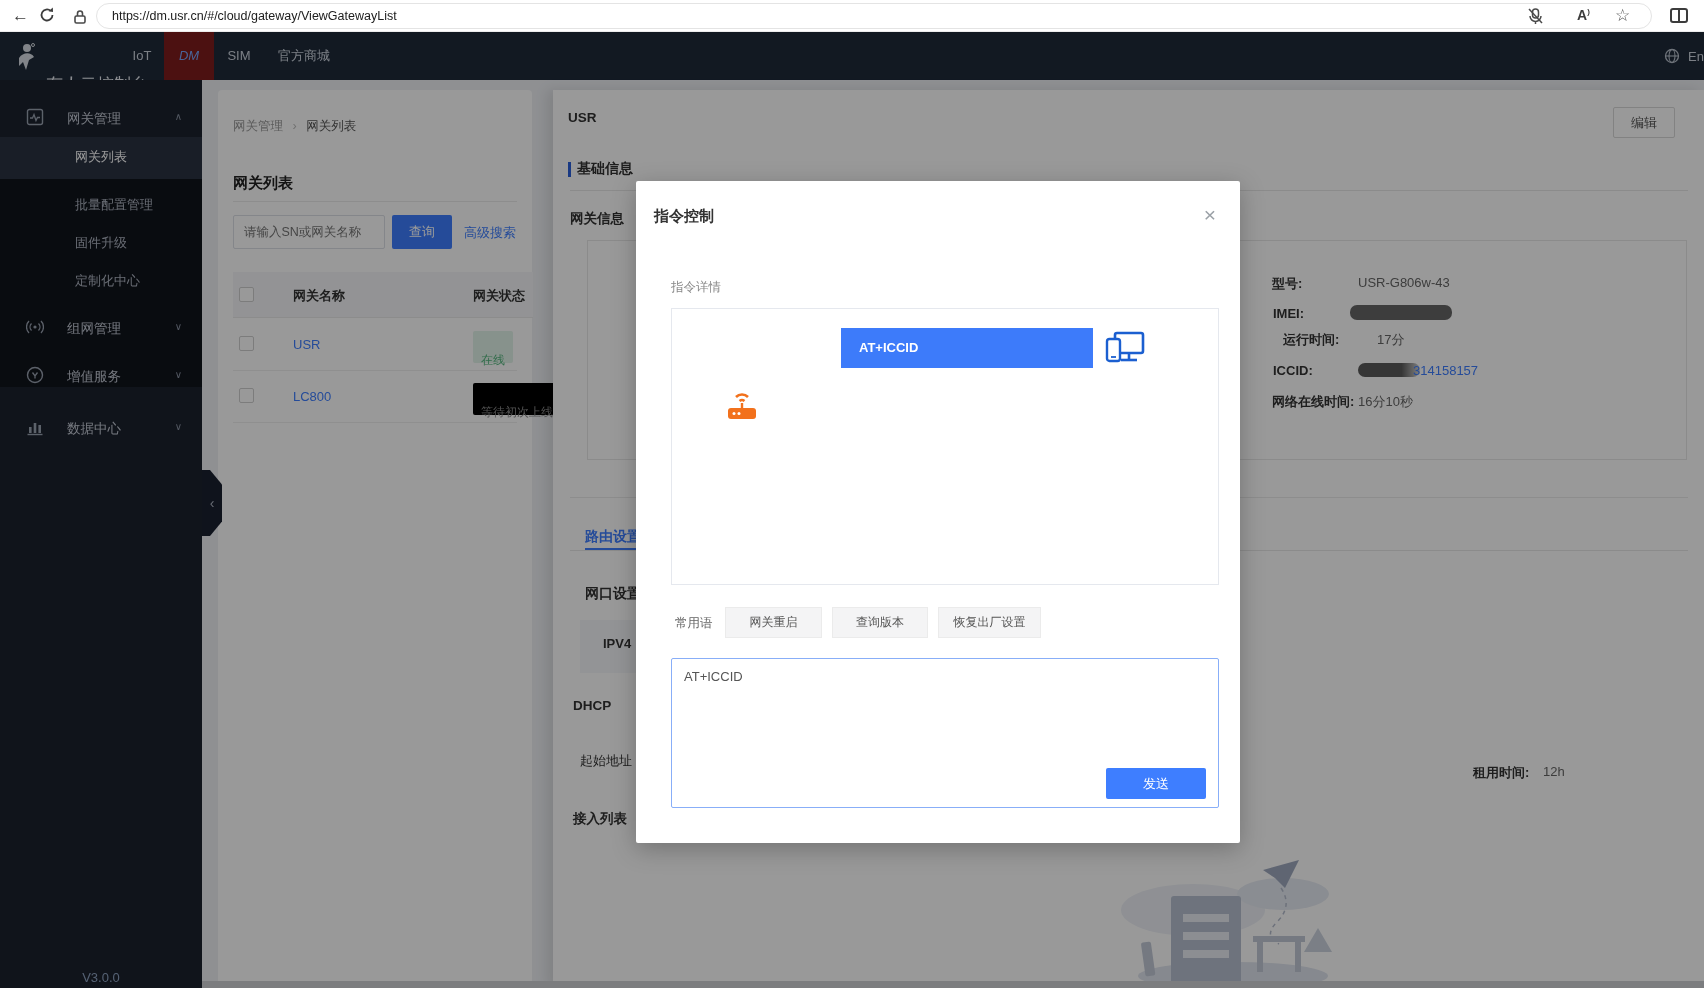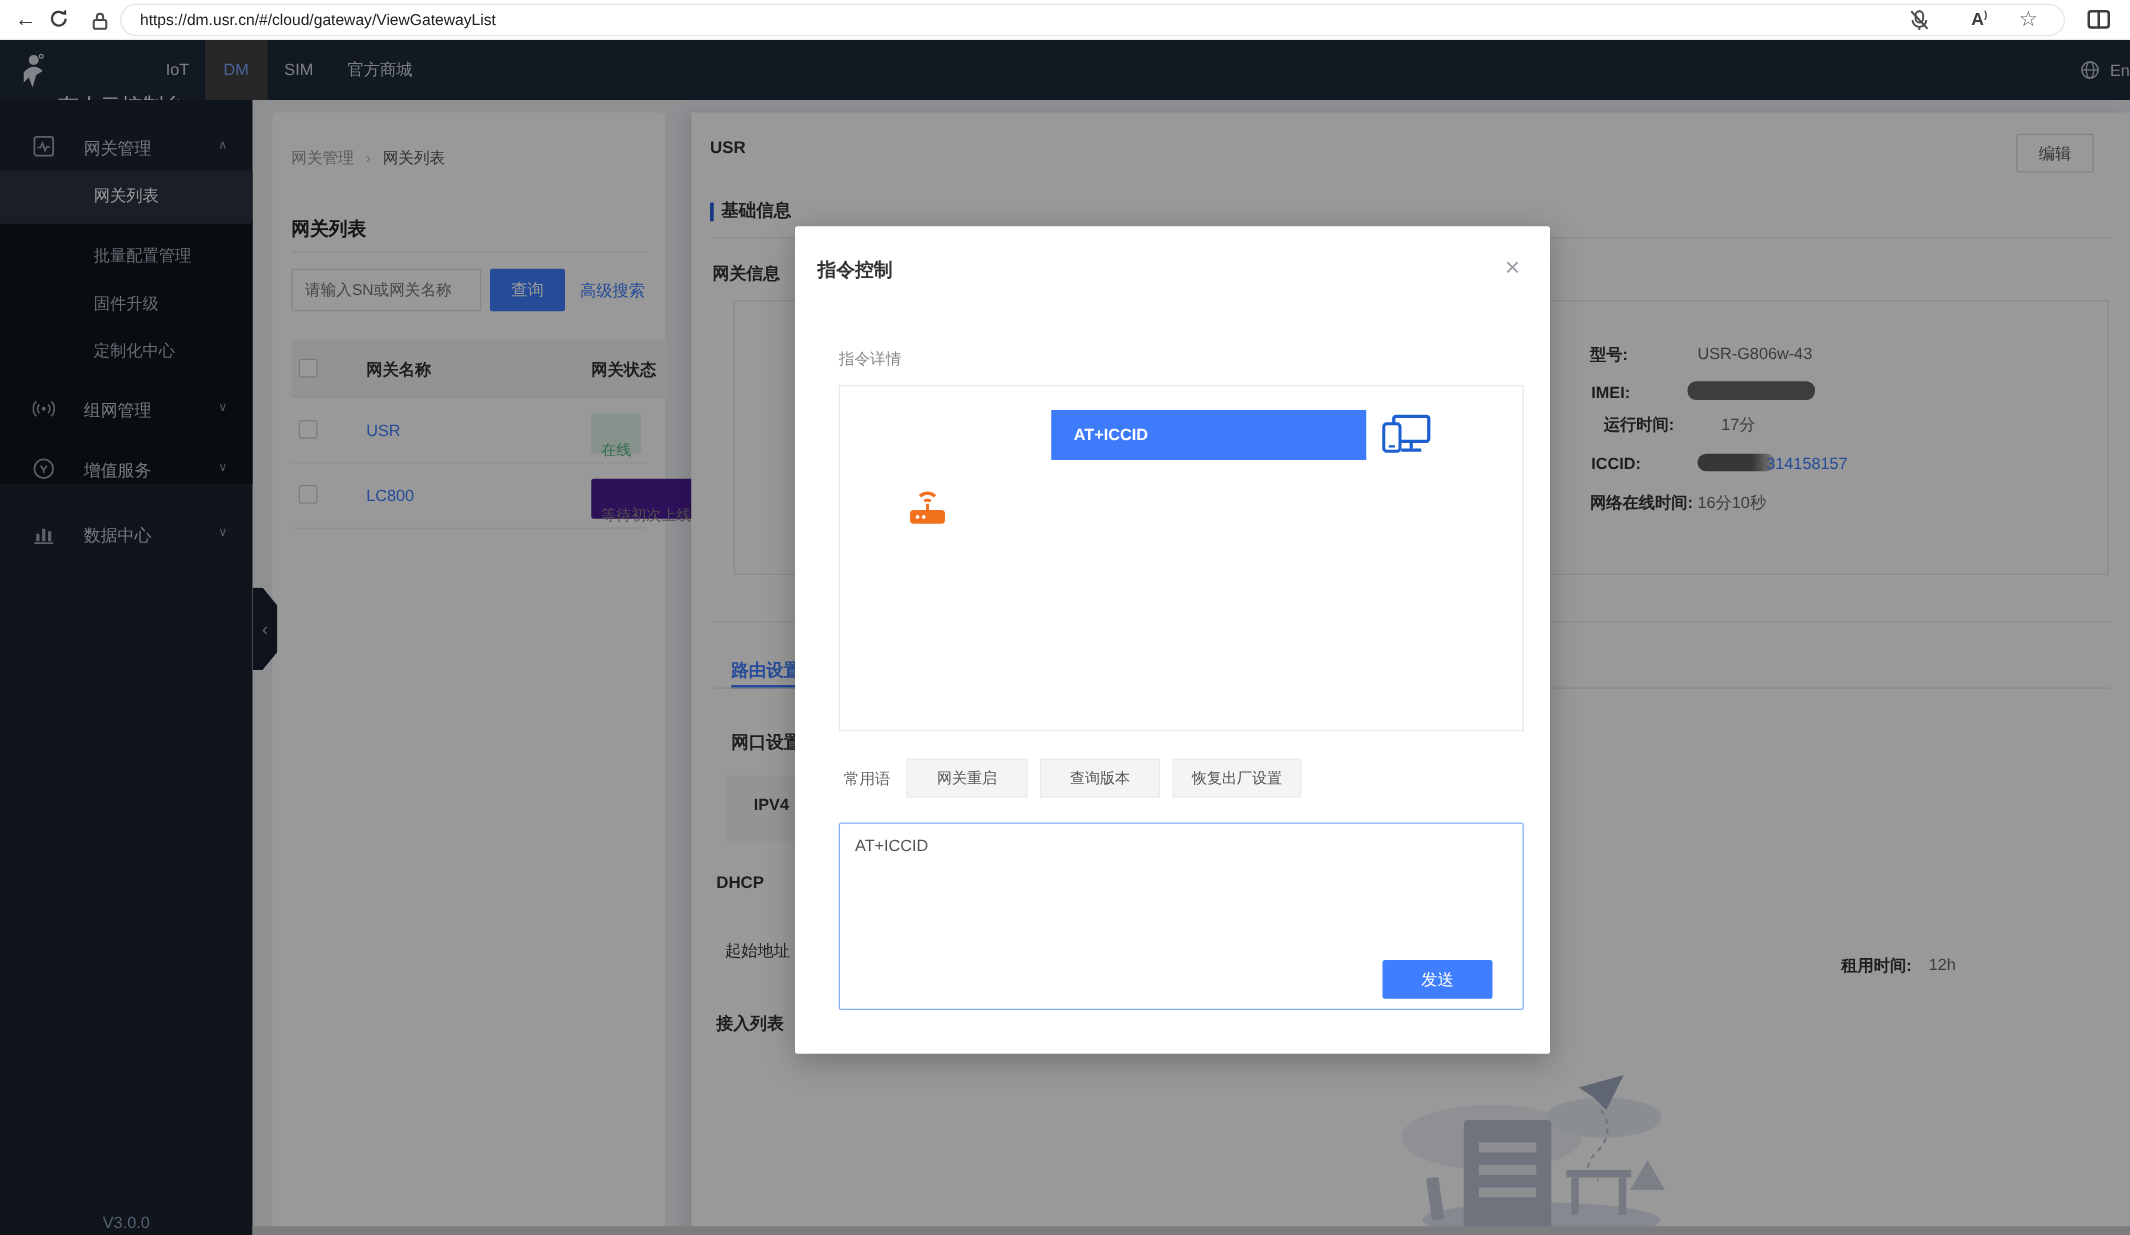--- a/index.html
+++ b/index.html
@@ -11,21 +11,21 @@
   #chrome { position:absolute; left:0; top:0; width:1704px; height:32px; background:#fff; z-index:300; border-bottom:1px solid #ececec; }
   .chrome-ic { position:absolute; color:#3c3c3c; font-size:17px; line-height:1; }
   #url-pill { position:absolute; left:96px; top:3px; width:1556px; height:26px; border:1px solid #e4e4e4; border-radius:13px; background:#fff; }
   #url-text { position:absolute; left:112px; top:9px; font-size:12.5px; color:#202020; }
   .split-ic { position:absolute; left:1670px; top:8px; width:18px; height:15px; border:2px solid #3c3c3c; border-radius:3px; }
   .split-ic:after { content:""; position:absolute; left:6px; top:-1px; width:2px; height:13px; background:#3c3c3c; }
 
   
   #appbar { position:absolute; left:0; top:32px; width:1704px; height:48px; background:#1e2a3a; z-index:2; }
   .nav-item { position:absolute; top:0; height:48px; line-height:48px; color:#cdd4de; font-size:13px; text-align:center; }
-  .nav-active { background:#404040; color:#7aa7ff; }
+  .nav-active { background:#7f1d1d; color:#7aa7ff;font-style:italic; }
 
   
   #sidebar { position:absolute; left:0; top:80px; width:202px; height:908px; background:#1c222e; z-index:2; }
   .side-row { position:absolute; left:0; width:202px; height:40px; color:#c3c9d4; font-size:13.5px; }
   .side-row .lbl { position:absolute; left:67px; top:12px; }
   .side-row .chev { position:absolute; right:20px; top:13px; font-size:10px; color:#8a93a3; }
   .side-sub-bg { position:absolute; left:0; top:95px; width:202px; height:212px; background:#10141c; }
   .sub-item { position:absolute; left:0; width:202px; height:38px; color:#aeb5c1; font-size:13px; }
   .sub-item .lbl { position:absolute; left:75px; top:11px; }
   .sub-active { background:#2a3242; color:#fff; }
@@ -33,38 +33,38 @@
      clip-path:polygon(0 0,40% 0,100% 22%,100% 78%,40% 100%,0 100%); color:#aeb5c1; font-size:14px; line-height:66px; text-align:center; }
 
   
   #list-panel { position:absolute; left:218px; top:90px; width:314px; height:898px; background:#fff; border-radius:4px 4px 0 0; z-index:1; }
   .crumb { font-size:12.5px; }
   .tbl-head { position:absolute; left:15px; top:182px; width:300px; height:46px; background:#f5f6f8; border-bottom:1px solid #e9e9e9; }
   .chk { position:absolute; width:15px; height:15px; border:1px solid #cfcfcf; border-radius:2px; background:#fff; }
   .cell-link { font-size:13px; color:#3e7eff; }
   .badge { position:absolute; font-size:12px; height:26px; line-height:26px; padding:16px 8px; border-radius:2px; white-space:nowrap; }
   .badge-green { background:#e2f3e9; color:#53b57d; }
-  .badge-gray { background:#4c1d95; color:#888; }
+  .badge-gray { background:#000000; color:#888; }
   .row-div { position:absolute; left:15px; width:284px; height:1px; background:#efefef; }
 
   
   #detail-panel { position:absolute; left:553px; top:90px; width:1151px; height:898px; background:#fff; box-shadow:-6px 0 12px rgba(0,0,0,.10); z-index:3; }
   .fld-label { position:absolute; font-size:13px; font-weight:bold; color:#333; }
   .fld-value { position:absolute; font-size:13px; color:#666; }
   .redact { display:inline-block; background:#666; border-radius:7px; vertical-align:middle; }
   .hline { position:absolute; height:1px; background:#e8e8e8; }
 
   
   #mask { position:absolute; left:0; top:32px; width:1704px; height:956px; background:rgba(0,0,0,.40); z-index:50; }
   #modal { position:absolute; left:636px; top:181px; width:604px; height:662px; background:#fff; border-radius:2px; box-shadow:0 6px 24px rgba(0,0,0,.25); z-index:100; }
   #chatbox { position:absolute; left:35px; top:127px; width:548px; height:277px; border:1px solid #e5e8ee; background:#fff; }
   .bubble { position:absolute; height:40px; line-height:40px; color:#fff; font-size:13px; font-weight:bold; }
   .phrase-btn { position:absolute; top:426px; height:31px; background:#f4f4f5; border:1px solid #ebebeb; font-size:12px; color:#555; text-align:center; line-height:29px; cursor:pointer; }
   #cmd-input { position:absolute; left:35px; top:477px; width:548px; height:150px; border:1px solid #88aef8; border-radius:2px; padding:10px 12px; font-size:13px; color:#555; font-family:"Liberation Sans",sans-serif; resize:none; outline:none; }
-  #send-btn { position:absolute; left:470px; top:587px; width:88px; height:31px; background:#3e7eff; color:#fff; font-size:13px; border:none; border-radius:2px; cursor:pointer; }
+  #send-btn { position:absolute; left:470px; top:587px; width:100px; height:31px; background:#3e7eff; color:#fff; font-size:13px; border:none; border-radius:2px; cursor:pointer; }
 
   .illu { position:absolute; z-index:1; }
 </style>
 </head>
 <body>
 
 <div id="screen">
 
   <div id="chrome">
     <div class="chrome-ic" style="left:12px; top:7px;">←</div>

